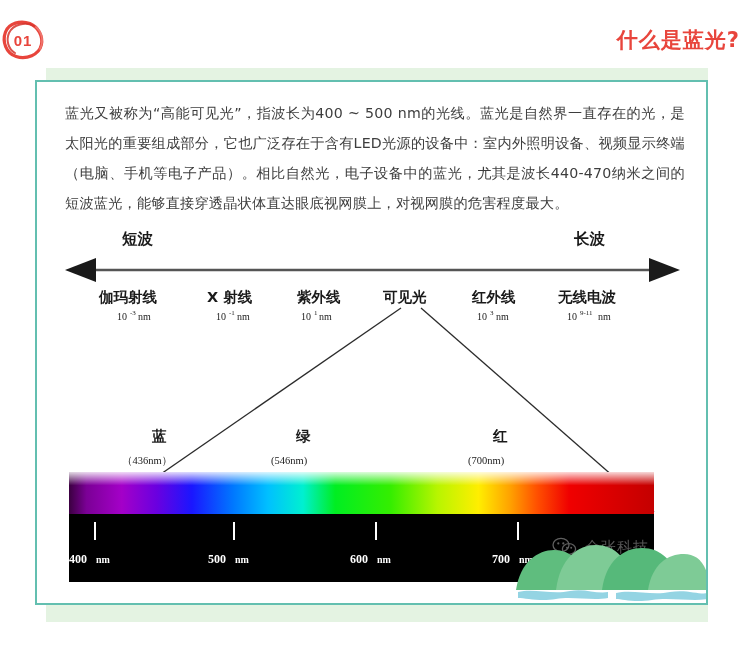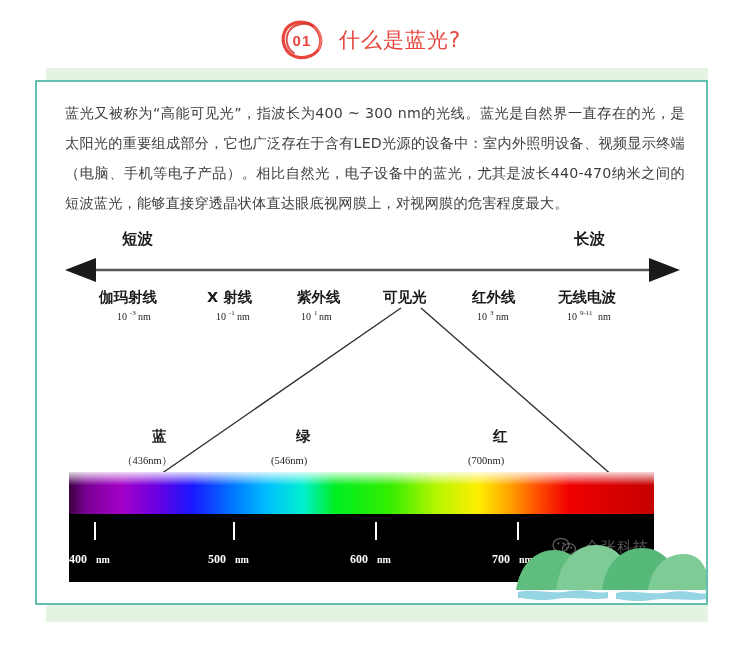--- a/index.html
+++ b/index.html
@@ -7,32 +7,32 @@
     width:740px;height:647px;
     background:#ffffff;
     font-family:"DejaVu Sans","Liberation Sans",sans-serif;
     overflow:hidden;
     position:relative;
   }
 
   
   .header{
     position:absolute;left:0;top:14px;width:740px;height:52px;
-    display:flex;align-items:center;justify-content:center;gap:14px;
+    display:flex;align-items:center;justify-content:space-between;gap:14px;
   }
   .badge-wrap{position:relative;width:46px;height:42px;}
   .badge-wrap svg{position:absolute;left:0;top:0;}
   .badge-num{
     position:absolute;left:0;top:0;width:46px;height:42px;
     display:flex;align-items:center;justify-content:center;
     color:#e8453c;font-size:15px;font-weight:bold;letter-spacing:1px;
     font-family:"Liberation Sans",sans-serif;
   }
   .header-title{
-    color:#e8453c;font-size:21px;font-weight:normal;letter-spacing:1px;
+    color:#e8453c;font-size:21px;font-weight:bold;letter-spacing:1px;
     font-family:"DejaVu Sans",sans-serif;
   }
 
   
   .green-plate{
     position:absolute;left:46px;top:68px;width:662px;height:554px;
     background:#e4f3e2;
   }
 
   
@@ -92,21 +92,21 @@
     </svg>
     <div class="badge-num">01</div>
   </div>
   <div class="header-title">什么是蓝光?</div>
 </div>
 
 <div class="green-plate"></div>
 
 <div class="card">
 
-  <div class="para">蓝光又被称为“高能可见光”，指波长为400 ~ 300 nm的光线。蓝光是自然界一直存在的光，是太阳光的重要组成部分，它也广泛存在于含有LED光源的设备中：室内外照明设备、视频显示终端（电脑、手机等电子产品）。相比自然光，电子设备中的蓝光，尤其是波长440-470纳米之间的短波蓝光，能够直接穿透晶状体直达眼底视网膜上，对视网膜的危害程度最大。</div>
+  <div class="para">蓝光又被称为“高能可见光”，指波长为400 ~ 500 nm的光线。蓝光是自然界一直存在的光，是太阳光的重要组成部分，它也广泛存在于含有LED光源的设备中：室内外照明设备、视频显示终端（电脑、手机等电子产品）。相比自然光，电子设备中的蓝光，尤其是波长440-470纳米之间的短波蓝光，能够直接穿透晶状体直达眼底视网膜上，对视网膜的危害程度最大。</div>
 
   <div class="diagram">
     <svg width="673" height="385" viewBox="0 0 673 385">
 
       <text class="dg-text dg-arrowlabel" x="73" y="22">短波</text>
       <text class="dg-text dg-arrowlabel" x="525" y="22">长波</text>
 
       <g>
         <line x1="44" y1="48" x2="603" y2="48" stroke="#555555" stroke-width="2.6"></line>
         <polygon points="16,48 47,36 47,60" fill="#1a1a1a"></polygon>

